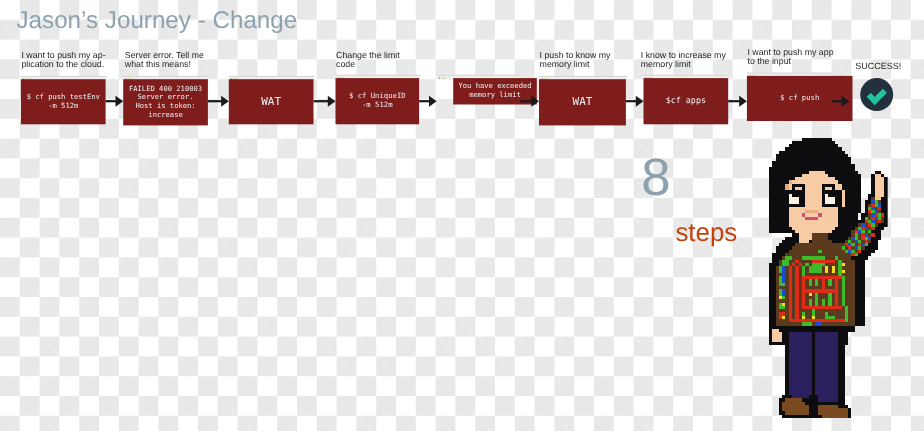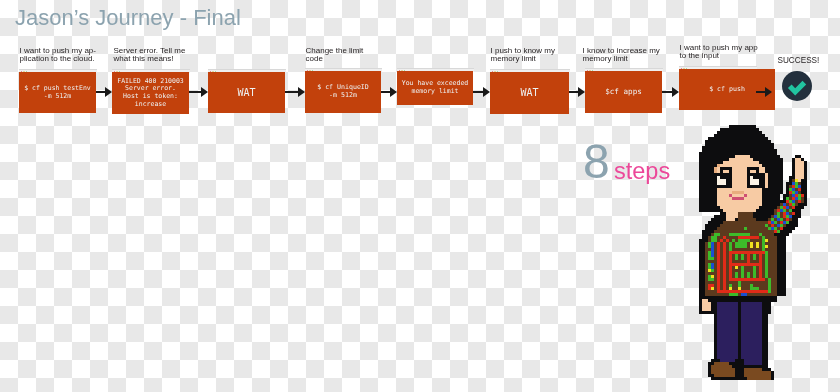--- a/index.html
+++ b/index.html
@@ -9,34 +9,34 @@
     background-image:
       linear-gradient(45deg,#e8e8e8 25%,transparent 25%,transparent 75%,#e8e8e8 75%),
       linear-gradient(45deg,#e8e8e8 25%,transparent 25%,transparent 75%,#e8e8e8 75%);
     background-size:36px 36px;
     background-position:0 0,18px 18px;
   }
   .title{position:absolute;left:15px;top:5px;font-size:22px;color:#8ca3af;}
   .cap{position:absolute;font-size:8px;line-height:8.1px;color:#231f20;white-space:pre;}
   .titlebar{position:absolute;left:0;top:0;height:3.2px;background:#efefef;border-top:0.8px solid #d8d8d8;overflow:hidden;}
   .dot{position:absolute;top:0.8px;width:1.5px;height:2.4px;opacity:0.75;}
-  .term{position:absolute;background:#c2410c;display:flex;align-items:center;justify-content:center;}
+  .term{position:absolute;background:#7f1d1d;display:flex;align-items:center;justify-content:center;}
   .termtxt{font-family:"DejaVu Sans Mono",monospace;color:#eef2f3;text-align:center;white-space:pre;}
   .arrow{position:absolute;height:1.5px;background:#1a1a1a;}
   .arrowhead{position:absolute;width:0;height:0;border-left:7px solid #1a1a1a;border-top:5px solid transparent;border-bottom:5px solid transparent;}
   .success-label{position:absolute;font-size:8.2px;color:#231f20;}
   .circle{position:absolute;border-radius:50%;background:#23303d;}
   .char{position:absolute;}
   .stepsnum{position:absolute;font-size:48px;color:#8ca3af;}
-  .stepslbl{position:absolute;font-size:23.5px;color:#ec4899;}
+  .stepslbl{position:absolute;font-size:23.5px;color:#c2410c;margin-top:40px;}
 </style>
 </head>
 <body>
 
-<div class="title">Jason’s Journey - Final</div>
+<div class="title">Jason’s Journey - Change</div>
 <div class="cap" style="left:19.5px;top:47px"><span>I want to push my ap-</span><br><span>plication to the cloud.</span></div>
 <div class="titlebar" style="left:19px;top:69px;width:78px">
     <span class="dot" style="left:1.6px;background:#e36a72"></span>
     <span class="dot" style="left:4px;background:#ddcf84"></span>
     <span class="dot" style="left:6.6px;background:#8ed68b"></span>
   </div>
 <div class="term" style="left:19px;top:72px;width:77px;height:41px">
     <div class="termtxt" style="font-size:6.5px;line-height:7.6px"><span>$ cf push testEnv</span><br><span>-m 512m</span></div>
   </div>
 <div class="cap" style="left:113.5px;top:47px"><span>Server error. Tell me</span><br><span>what this means!</span></div>
@@ -63,21 +63,21 @@
     <span class="dot" style="left:6.6px;background:#8ed68b"></span>
   </div>
 <div class="term" style="left:305px;top:71px;width:76px;height:42px">
     <div class="termtxt" style="font-size:6.6px;line-height:7.6px"><span>$ cf UniqueID</span><br><span>-m 512m</span></div>
   </div>
 <div class="titlebar" style="left:397px;top:68px;width:77px">
     <span class="dot" style="left:1.6px;background:#e36a72"></span>
     <span class="dot" style="left:4px;background:#ddcf84"></span>
     <span class="dot" style="left:6.6px;background:#8ed68b"></span>
   </div>
-<div class="term" style="left:397px;top:71px;width:76px;height:34px">
+<div class="term" style="left:412px;top:71px;width:76px;height:24px">
     <div class="termtxt" style="font-size:6.5px;line-height:7.6px"><span>You have exceeded</span><br><span>memory limit</span></div>
   </div>
 <div class="cap" style="left:490.5px;top:47px"><span>I push to know my</span><br><span>memory limit</span></div>
 <div class="titlebar" style="left:490px;top:69px;width:80px">
     <span class="dot" style="left:1.6px;background:#e36a72"></span>
     <span class="dot" style="left:4px;background:#ddcf84"></span>
     <span class="dot" style="left:6.6px;background:#8ed68b"></span>
   </div>
 <div class="term" style="left:490px;top:72px;width:79px;height:42px">
     <div class="termtxt" style="font-size:10px;line-height:10px"><span>WAT</span></div>

